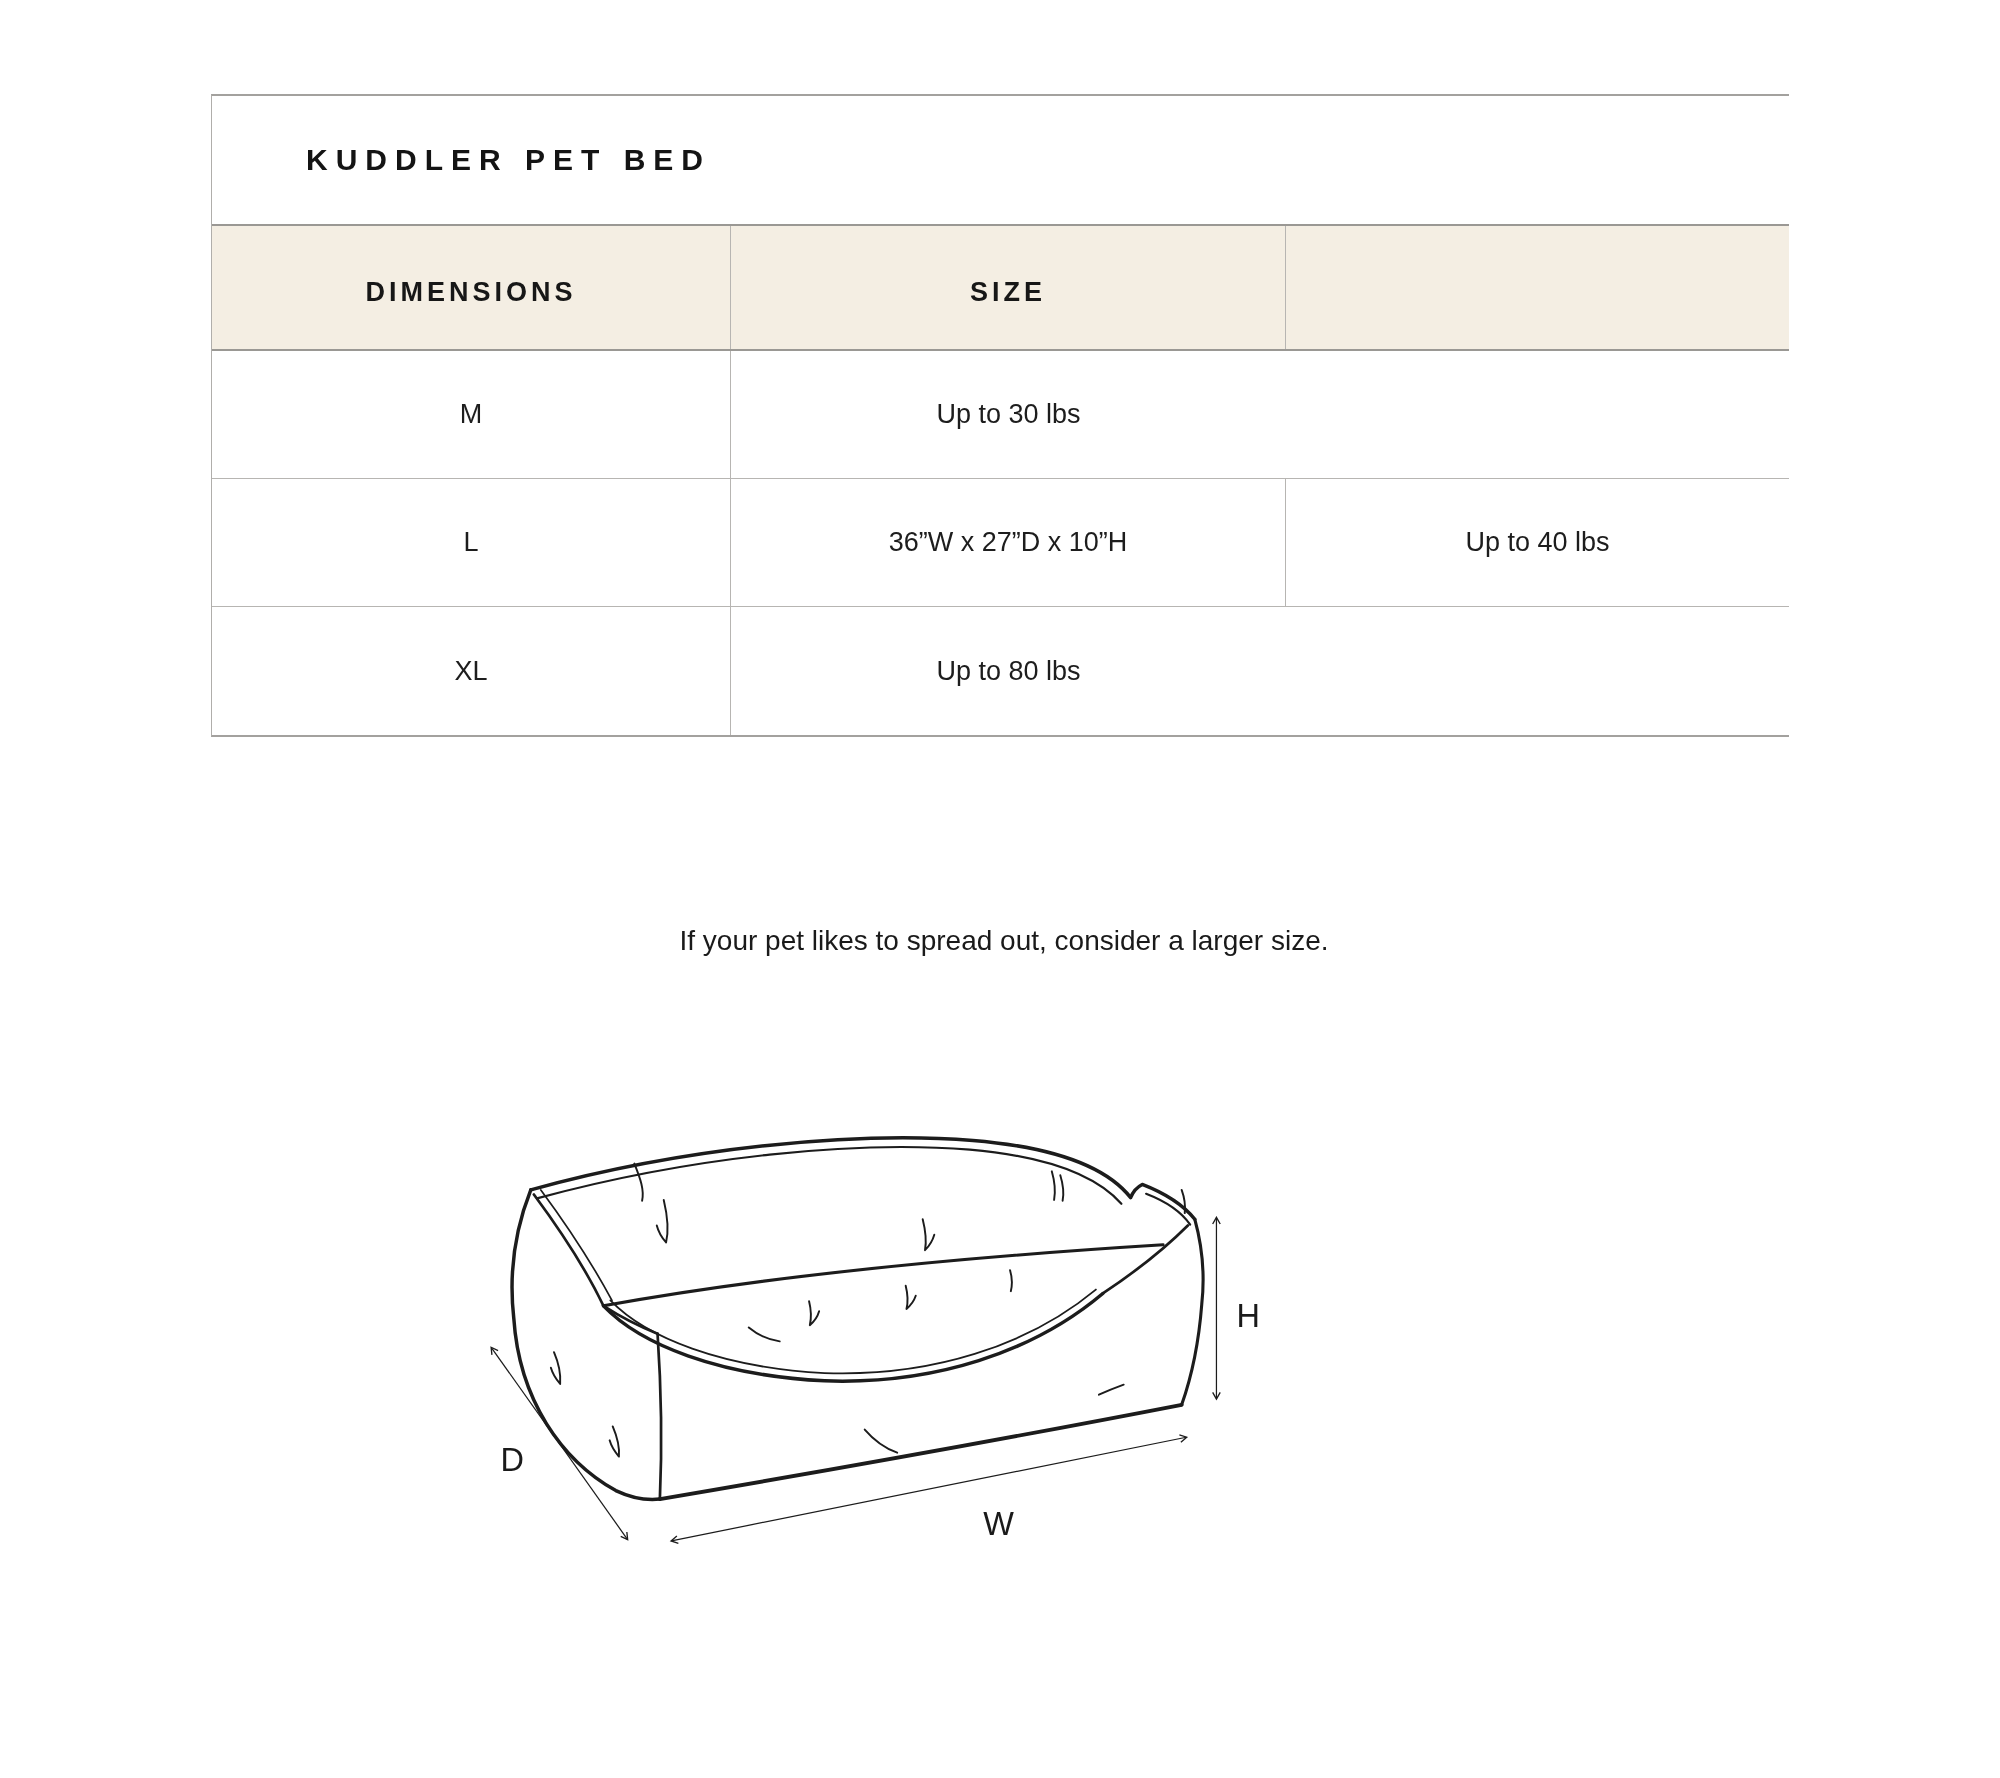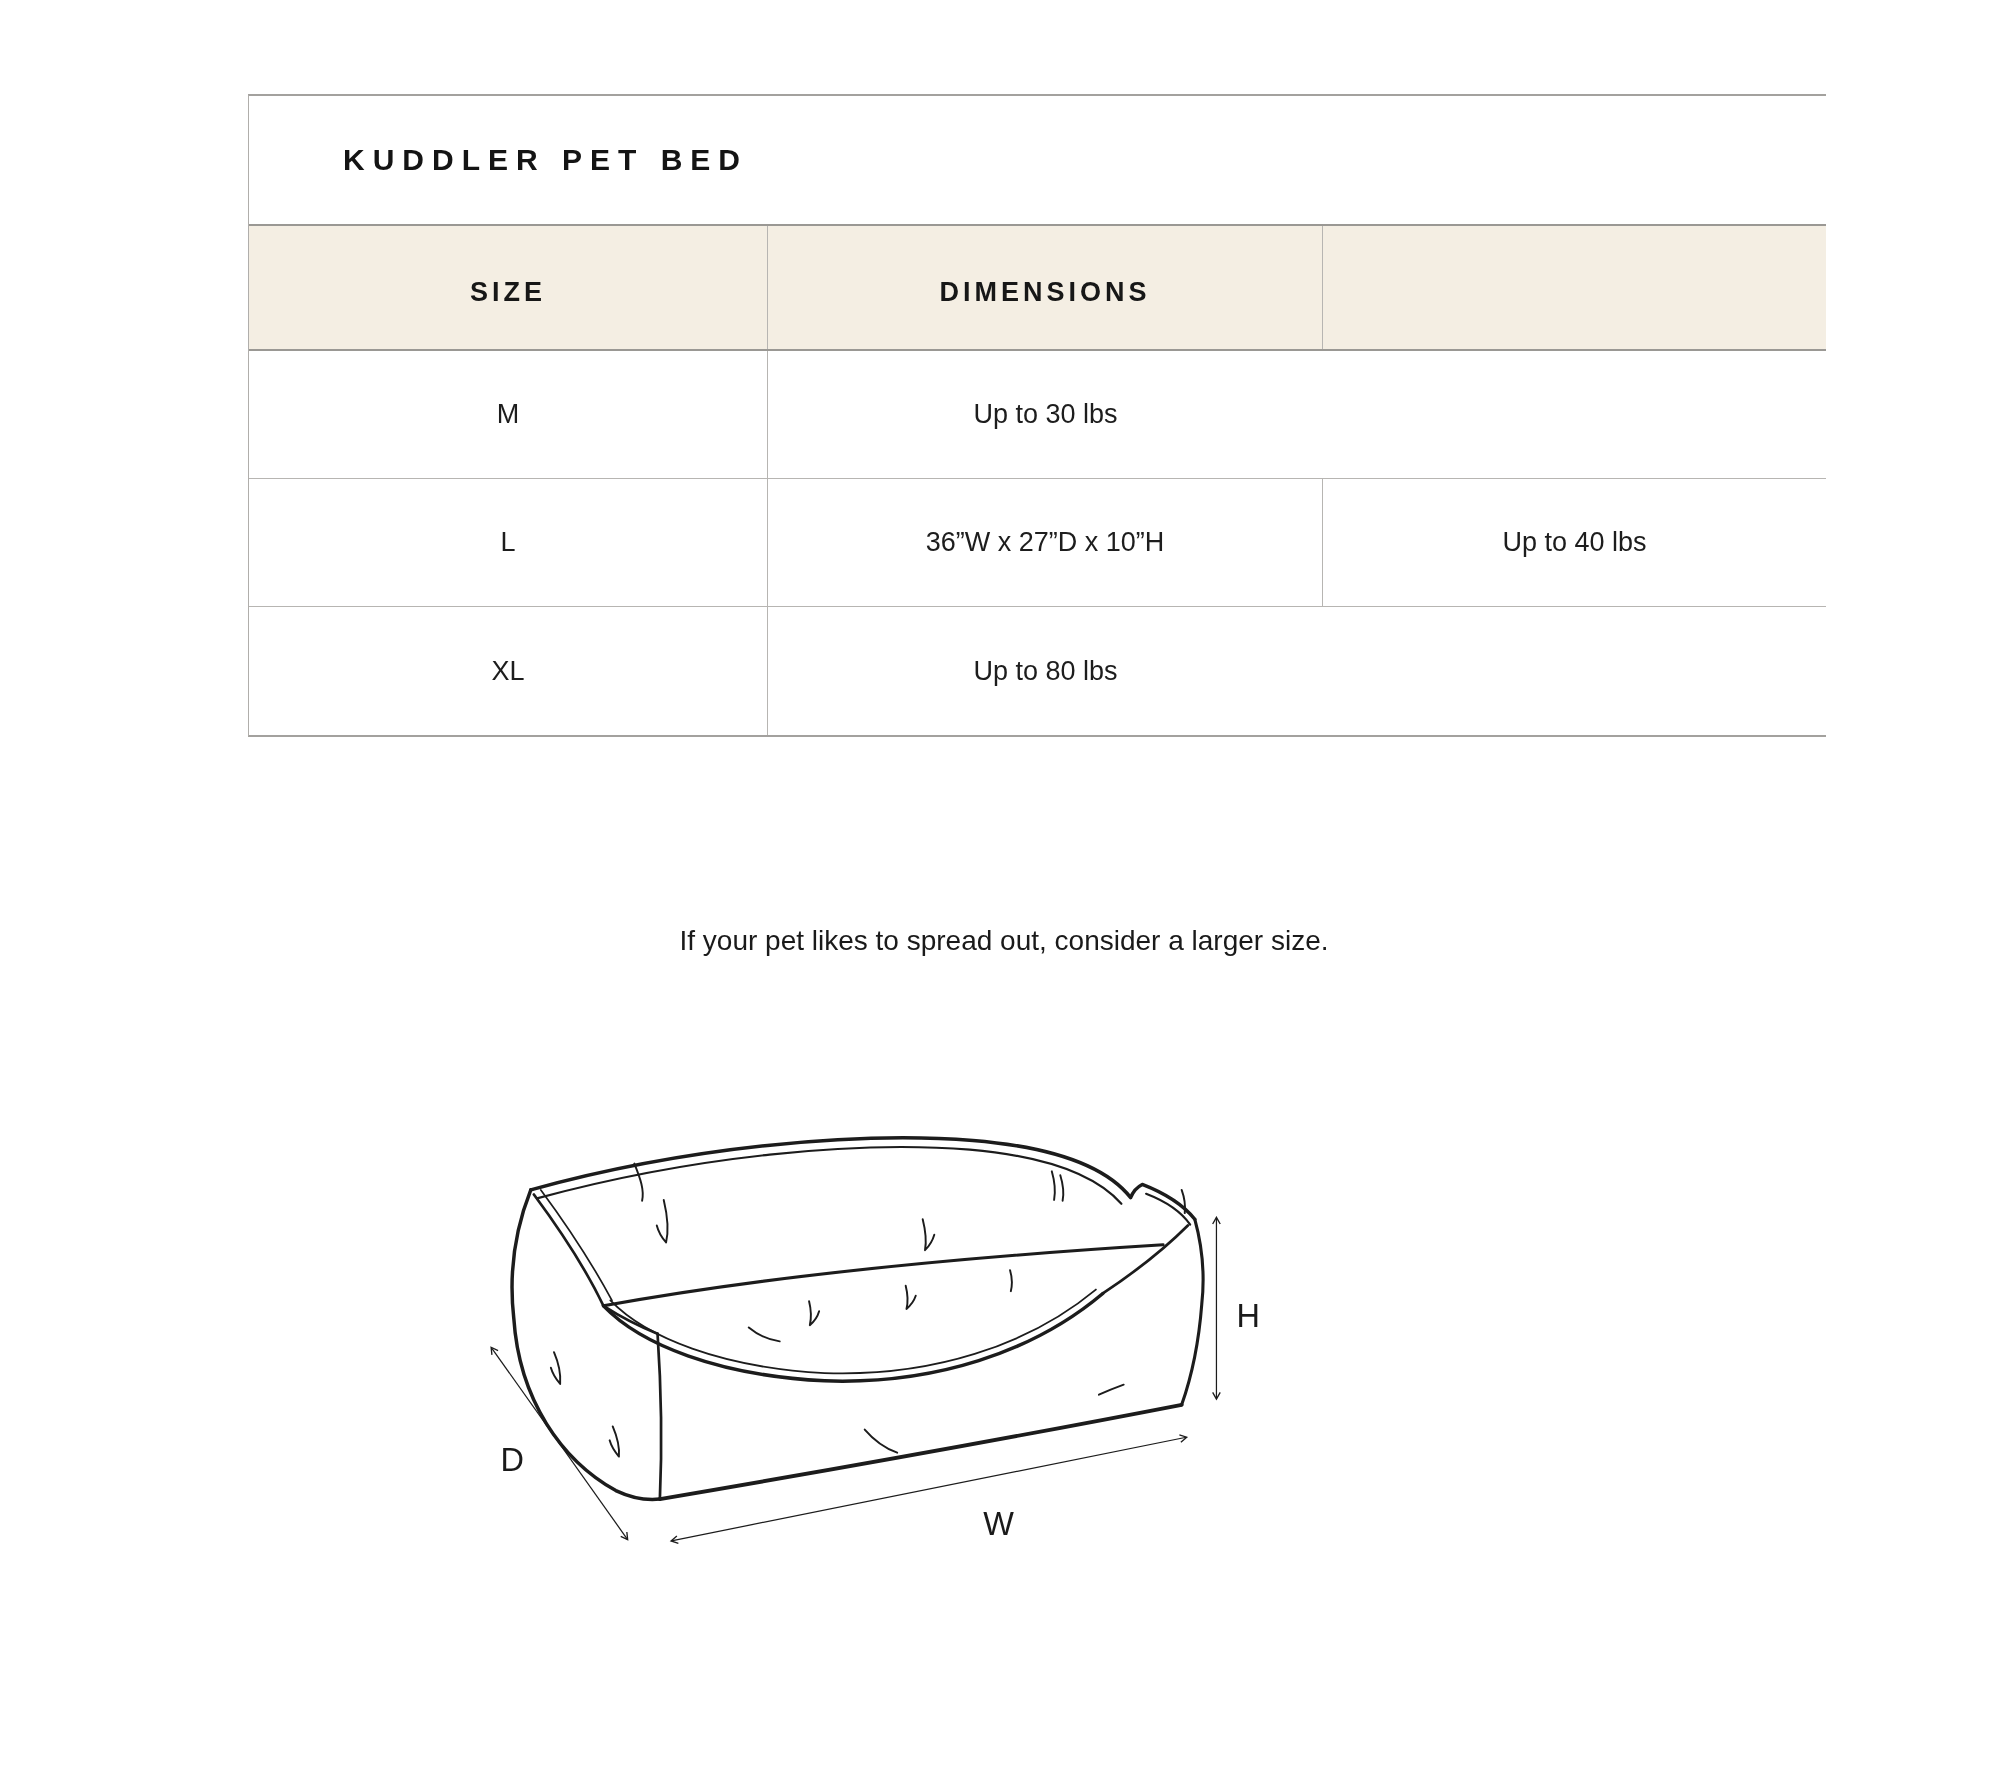--- a/index.html
+++ b/index.html
@@ -14,21 +14,20 @@
   
   .size-table{
     position:absolute;
     left:211px;top:94px;
     width:1578px;
     background:#c2410c;
     border-top:2px solid #a3a19e;
     border-left:1px solid #b0aeab;
     border-bottom:2px solid #a3a19e;
     box-sizing:border-box;
-    margin-left:37px;
   }
   .title-band{
     height:130px;
     display:flex;align-items:center;
     padding-left:94px;
     border-bottom:2px solid #9a9894;
     box-sizing:border-box;
     background:#ffffff;
   }
   .table-title{
@@ -84,22 +83,22 @@
 
 <div class="page">
 
   <div class="size-table">
 
     <div class="title-band">
       <span class="table-title">KUDDLER PET BED</span>
     </div>
 
     <div class="trow header-row">
+      <div class="cell header-cell">DIMENSIONS</div>
       <div class="cell header-cell">SIZE</div>
-      <div class="cell header-cell">DIMENSIONS</div>
     </div>
 
     <div class="trow data-row">
       <div class="cell data-cell">M</div>
       <div class="cell data-cell last">Up to 30 lbs</div>
     </div>
 
     <div class="trow data-row">
       <div class="cell data-cell">L</div>
       <div class="cell data-cell">36”W x 27”D x 10”H</div>

